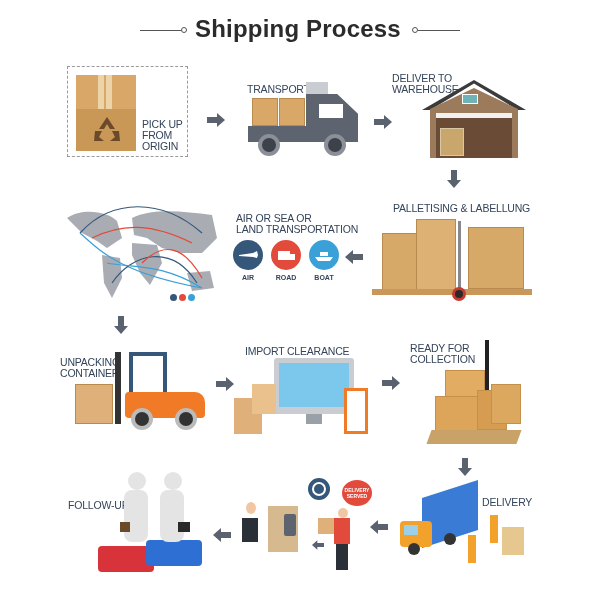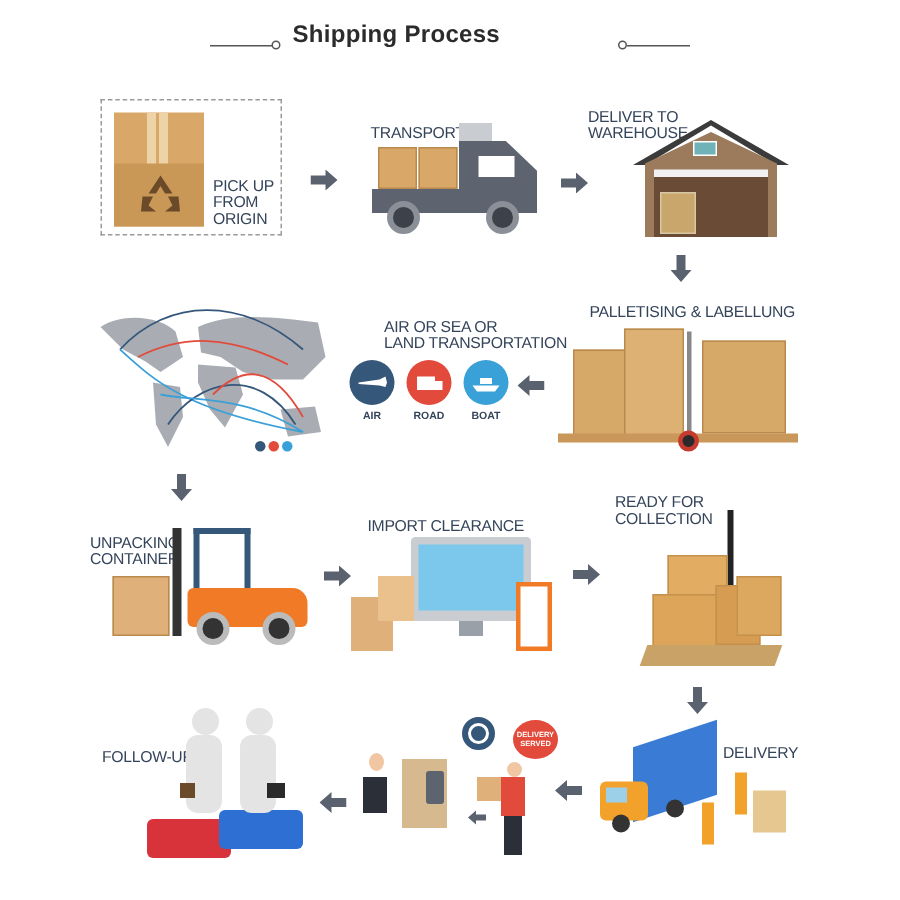--- a/index.html
+++ b/index.html
@@ -1,18 +1,18 @@
 <!DOCTYPE html>
 <html><head>
 <meta charset="utf-8">
 <style>
   * { box-sizing: border-box; margin: 0; padding: 0; }
   body { width: 600px; height: 600px; background: #ffffff; position: relative; overflow: hidden; font-family: "Liberation Sans", sans-serif; }
   .abs { position: absolute; }
-  .title { left: 195px; top: 15px; font-size: 16px; font-weight: bold; color: #2b2b2b; letter-spacing: 0.2px; }
+  .title { left: 195px; top: 15px; font-size: 24px; font-weight: bold; color: #2b2b2b; letter-spacing: 0.2px; }
   .tline { height: 1px; background: #555; top: 30px; }
   .tdot { width: 6px; height: 6px; border: 1px solid #555; border-radius: 50%; top: 27px; background: #fff; }
   .lbl { font-weight: normal; color: #34445a; font-size: 10.5px; line-height: 11px; text-transform: uppercase; letter-spacing: -0.2px; }
   .arrow { width: 18px; height: 14px; }
   .arrow svg { width: 100%; height: 100%; display: block; }
   .box-dashed { border: 1px dashed #9a9a9a; }
   .circle { border-radius: 50%; width: 30px; height: 30px; }
   .small-lbl { font-size: 7px; font-weight: bold; color: #34445a; text-align: center; width: 30px; }
 </style>
 </head>
@@ -114,21 +114,21 @@
     <path d="M18 30 C40 50 60 70 140 85" stroke="#3aa0d8" stroke-width="1.2" fill="none"></path>
     <path d="M30 35 C60 20 90 20 130 40" stroke="#e24a3b" stroke-width="1.2" fill="none"></path>
     <path d="M50 80 C70 50 110 40 135 80" stroke="#35577a" stroke-width="1.2" fill="none"></path>
     <path d="M80 60 C100 40 120 40 140 75" stroke="#e24a3b" stroke-width="1.2" fill="none"></path>
     <path d="M45 60 C70 65 100 60 140 85" stroke="#3aa0d8" stroke-width="1.2" fill="none"></path>
   </svg>
   <div class="abs" style="left:108px;top:91px;width:7px;height:7px;border-radius:50%;background:#35577a;"></div>
   <div class="abs" style="left:117px;top:91px;width:7px;height:7px;border-radius:50%;background:#e24a3b;"></div>
   <div class="abs" style="left:126px;top:91px;width:7px;height:7px;border-radius:50%;background:#3aa0d8;"></div>
 </div>
-<div class="abs lbl" style="left:236px;top:213px;margin-left:20px;">
+<div class="abs lbl" style="left:236px;top:213px;">
   <div>AIR OR SEA OR</div>
   <div>LAND TRANSPORTATION</div>
 </div>
 <div class="abs circle" style="left:233px;top:240px;background:#35577a;">
   <svg width="30" height="30" viewBox="0 0 30 30">
       <path d="M6 15 L20 13 L24 11 L25 15 L24 18 L20 17 L6 16 Z" fill="#fff"></path>
     </svg>
 </div>
 <div class="abs small-lbl" style="left:233px;top:274px;">AIR</div>
 <div class="abs circle" style="left:271px;top:240px;background:#e24a3b;">
@@ -182,21 +182,21 @@
   <div class="abs" style="left:18px;top:26px;width:24px;height:30px;background:#eac18d;"></div>
   <div class="abs" style="left:110px;top:30px;width:24px;height:46px;background:#fff;border:3px solid #f07a26;"></div>
 </div>
 
 <div class="abs arrow" style="left:382px;top:376px;">
   <svg viewBox="0 0 18 14">
       <path d="M0 4 H10 V0 L18 7 L10 14 V10 H0 Z" fill="#5a6270"></path>
     </svg>
 </div>
 
-<div class="abs lbl" style="left:410px;top:330px;">
+<div class="abs lbl" style="left:410px;top:343px;">
   <div>READY FOR</div>
   <div>COLLECTION</div>
 </div>
 <div class="abs" style="left:425px;top:340px;width:100px;height:108px;">
   <div class="abs" style="left:60px;top:0;width:4px;height:50px;background:#222;"></div>
   <div class="abs" style="left:20px;top:30px;width:40px;height:32px;background:#e2ac62;border:1px solid #c4904b;"></div>
   <div class="abs" style="left:10px;top:56px;width:44px;height:38px;background:#dda55a;border:1px solid #c4904b;"></div>
   <div class="abs" style="left:52px;top:50px;width:30px;height:40px;background:#d59c52;border:1px solid #c4904b;"></div>
   <div class="abs" style="left:66px;top:44px;width:30px;height:40px;background:#dca75e;border:1px solid #c4904b;"></div>
   <div class="abs" style="left:4px;top:90px;width:90px;height:14px;background:#c9a268;transform:skewX(-20deg);"></div>

